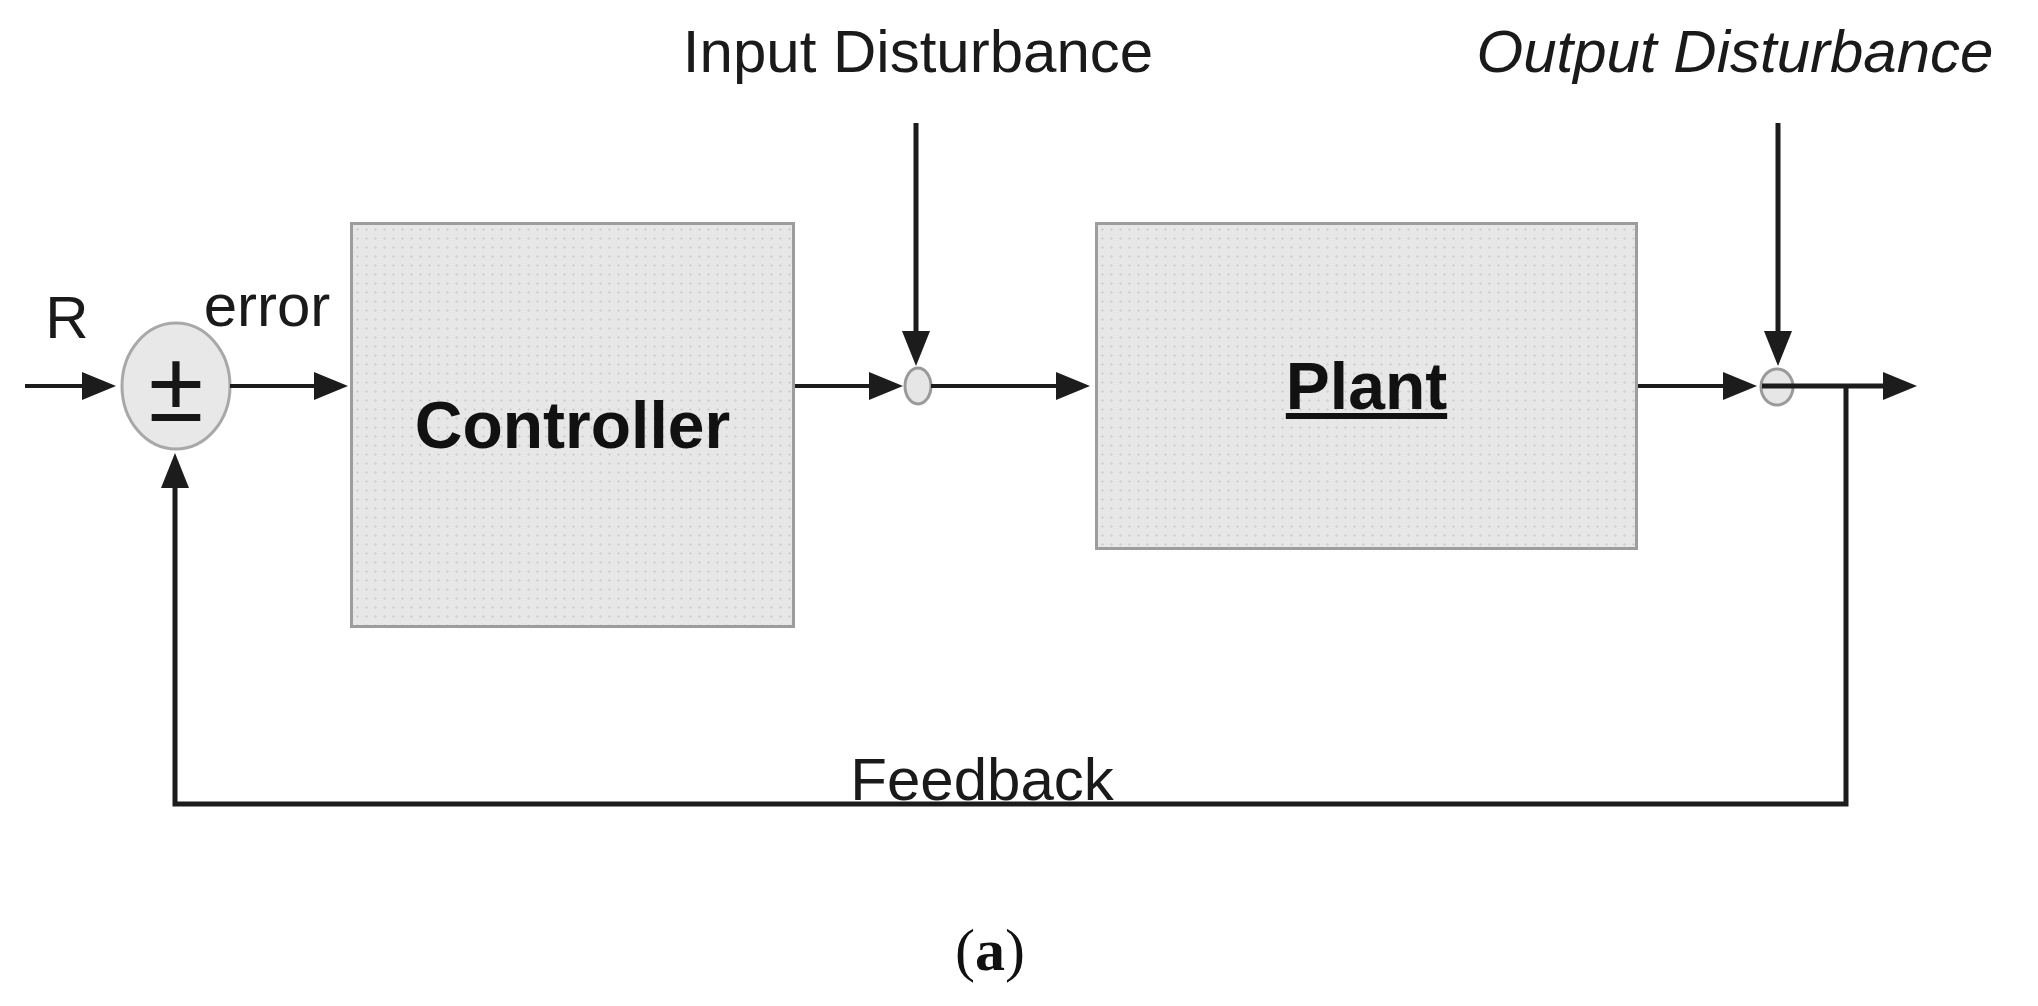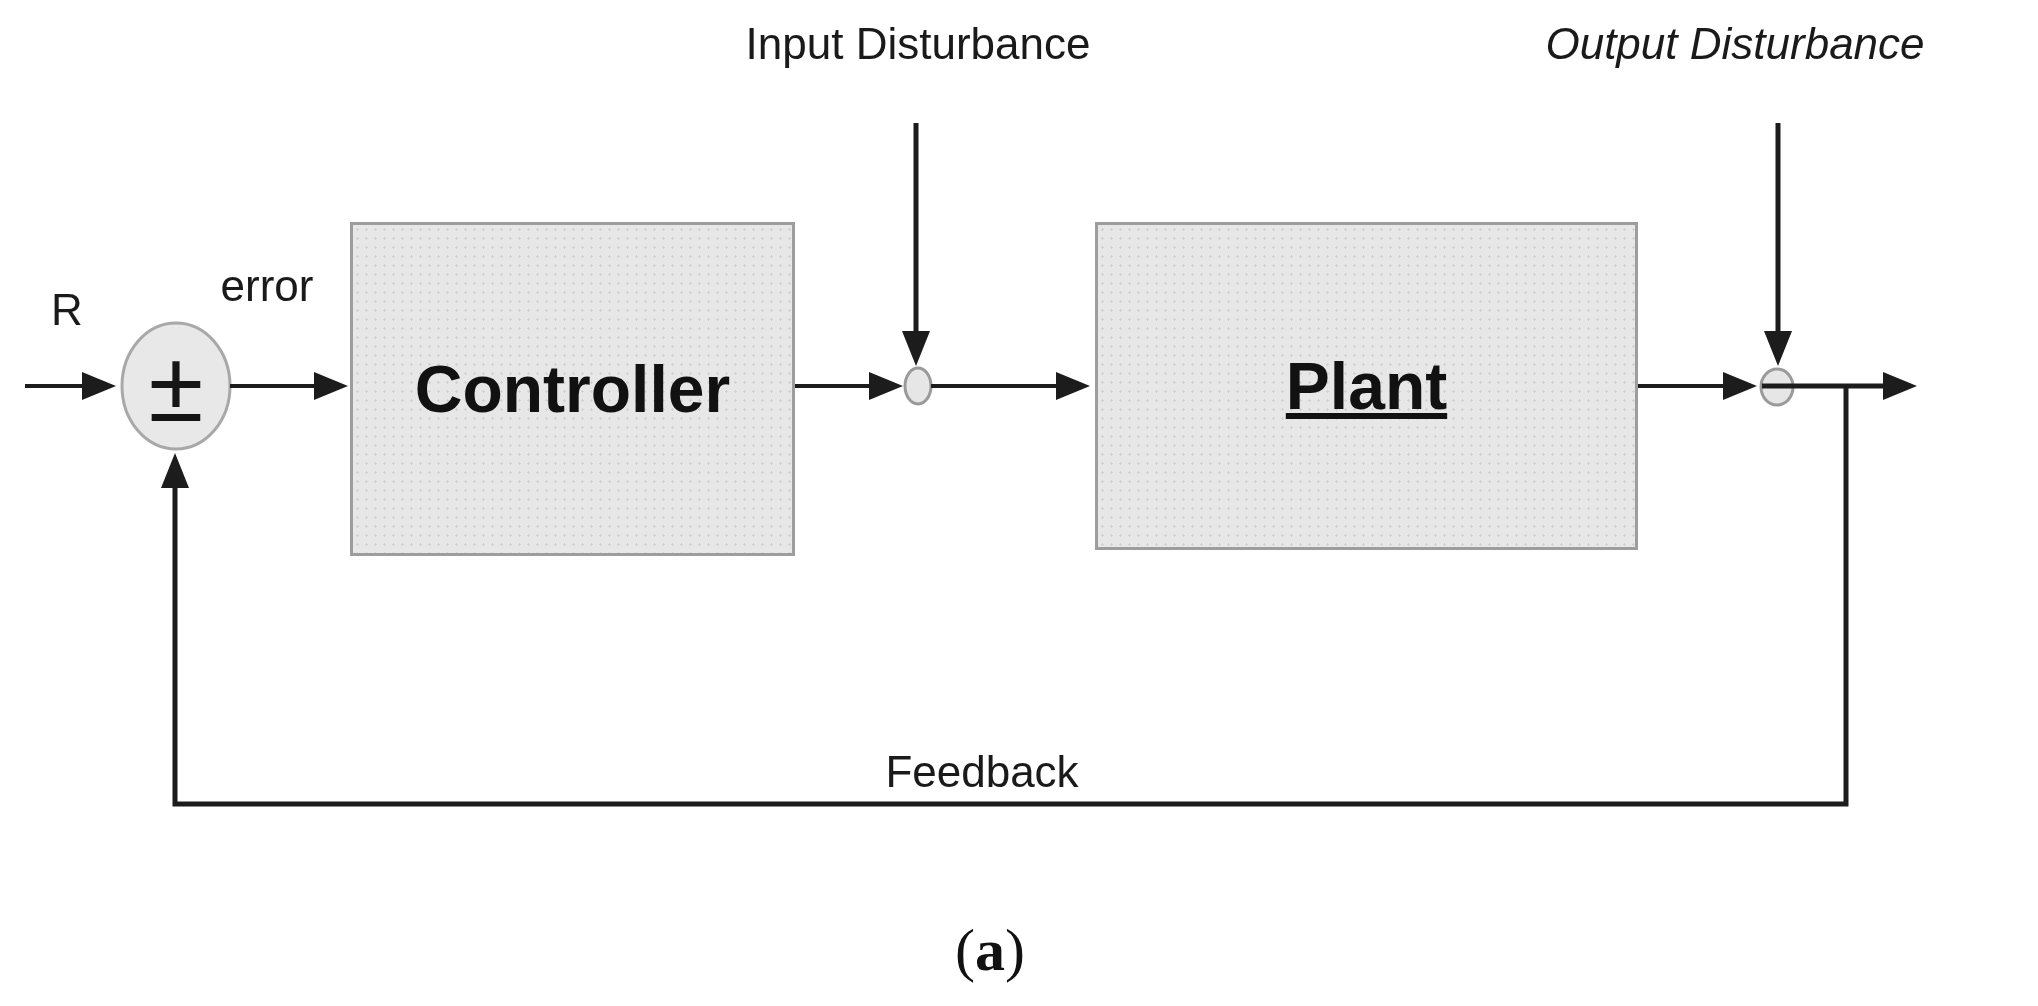--- a/index.html
+++ b/index.html
@@ -11,38 +11,38 @@
     overflow:hidden;
     font-family:"Liberation Sans", sans-serif;
     color:#1a1a1a;
   }
   .layer{position:absolute;left:0;top:0;width:2038px;height:1006px;}
   .lbl{
     position:absolute;
     transform:translateX(-50%);
     white-space:nowrap;
     line-height:1;
-    font-size:44px;
+    font-size:60px;
     color:#1a1a1a;
   }
   .block{
     position:absolute;
     box-sizing:border-box;
     background-color:#e7e7e7;
     background-image:radial-gradient(circle, #d2d2d2 1.2px, rgba(0,0,0,0) 1.4px);
     background-size:9px 9px;
     border:3px solid #9d9d9d;
     display:flex;
     align-items:center;
     justify-content:center;
     font-weight:bold;
     font-size:66px;
     color:#111111;
   }
-  .block-controller{left:350px;top:222px;width:445px;height:334px;text-align:right;}
+  .block-controller{left:350px;top:222px;width:445px;height:406px;text-align:right;}
   .block-plant{left:1095px;top:222px;width:543px;height:328px;text-decoration:underline;}
   .plusminus{
     position:absolute;
     left:176px;top:336px;
     transform:translateX(-50%);
     font-size:100px;
     line-height:1;
     color:#161616;
   }
   .caption{
@@ -121,21 +121,21 @@
   </div>
 
   <div class="block block-plant">
     <span>Plant</span>
   </div>
 
   <span class="plusminus">±</span>
 
   <span class="lbl" style="left:67px;top:288px;">R</span>
 
-  <span class="lbl" style="left:267px;top:264px;">error</span>
+  <span class="lbl" style="left:267px;top:276px;">error</span>
 
   <span class="lbl" style="left:918px;top:22px;">Input Disturbance</span>
 
   <span class="lbl" style="left:1735px;top:22px;font-style:italic;">Output Disturbance</span>
 
   <span class="lbl" style="left:982px;top:750px;">Feedback</span>
 
   <span class="caption"><span>(</span><span class="cap-letter">a</span><span>)</span></span>
 
 </div>

